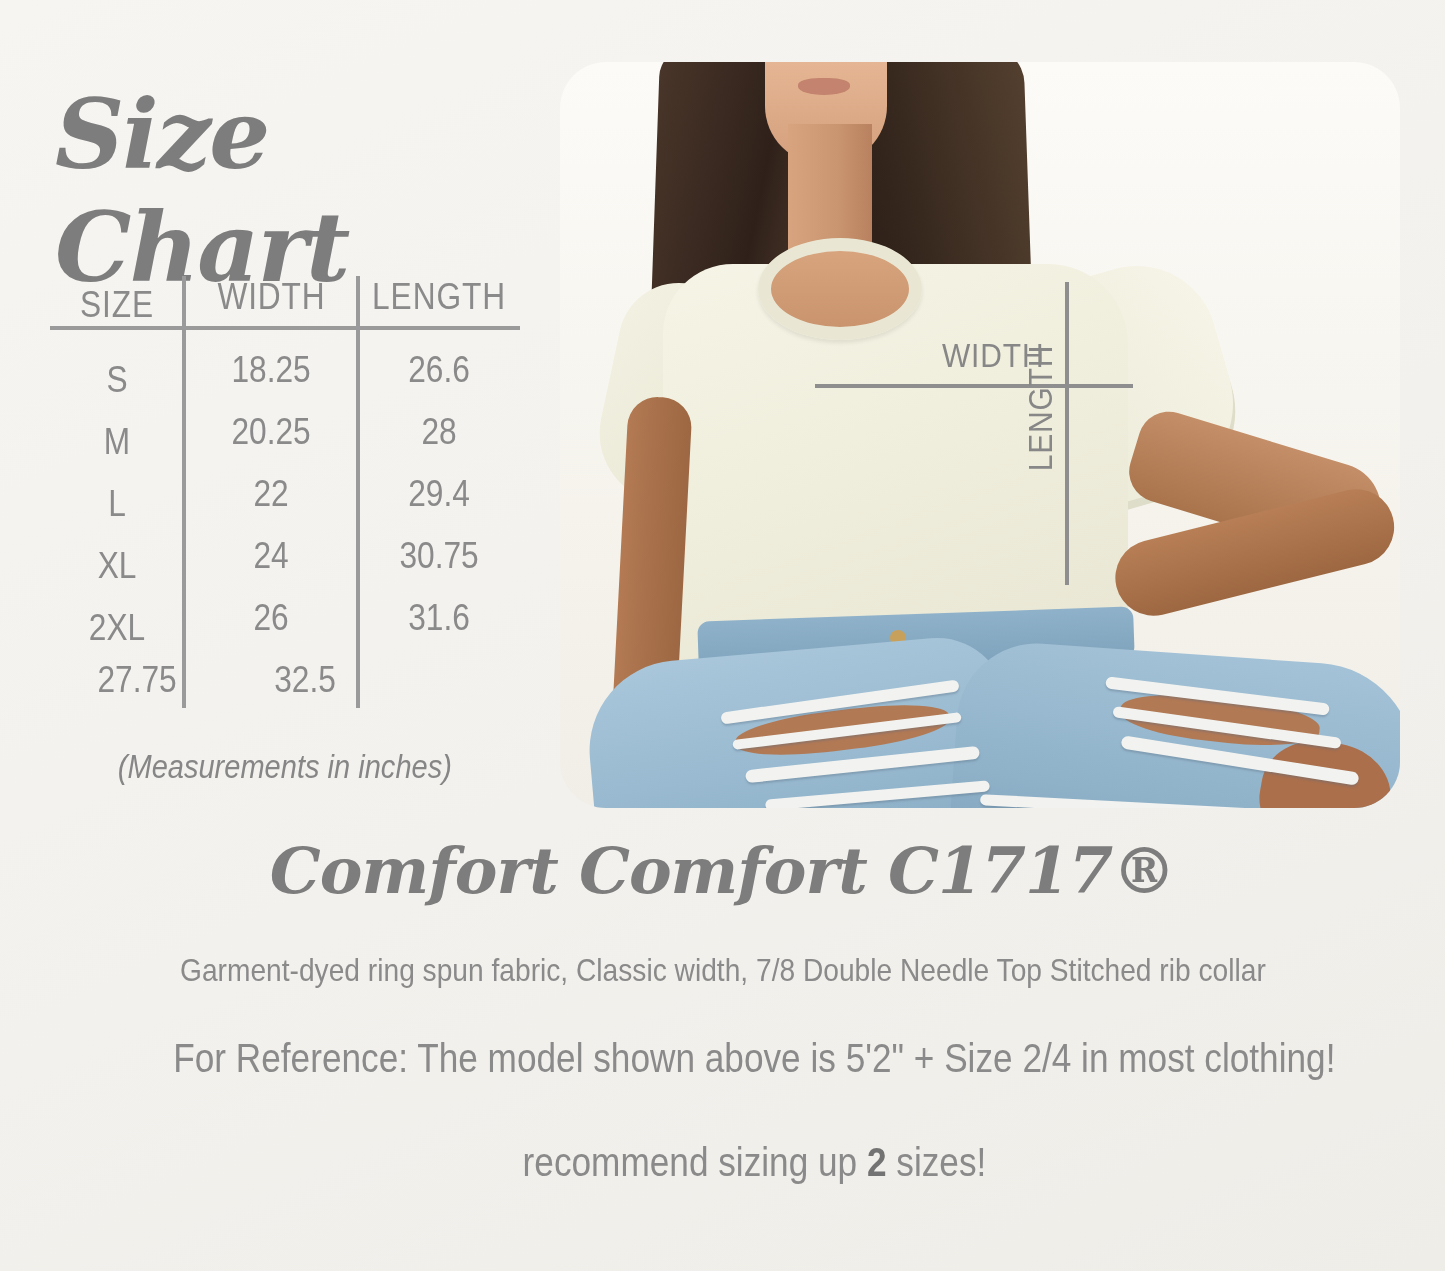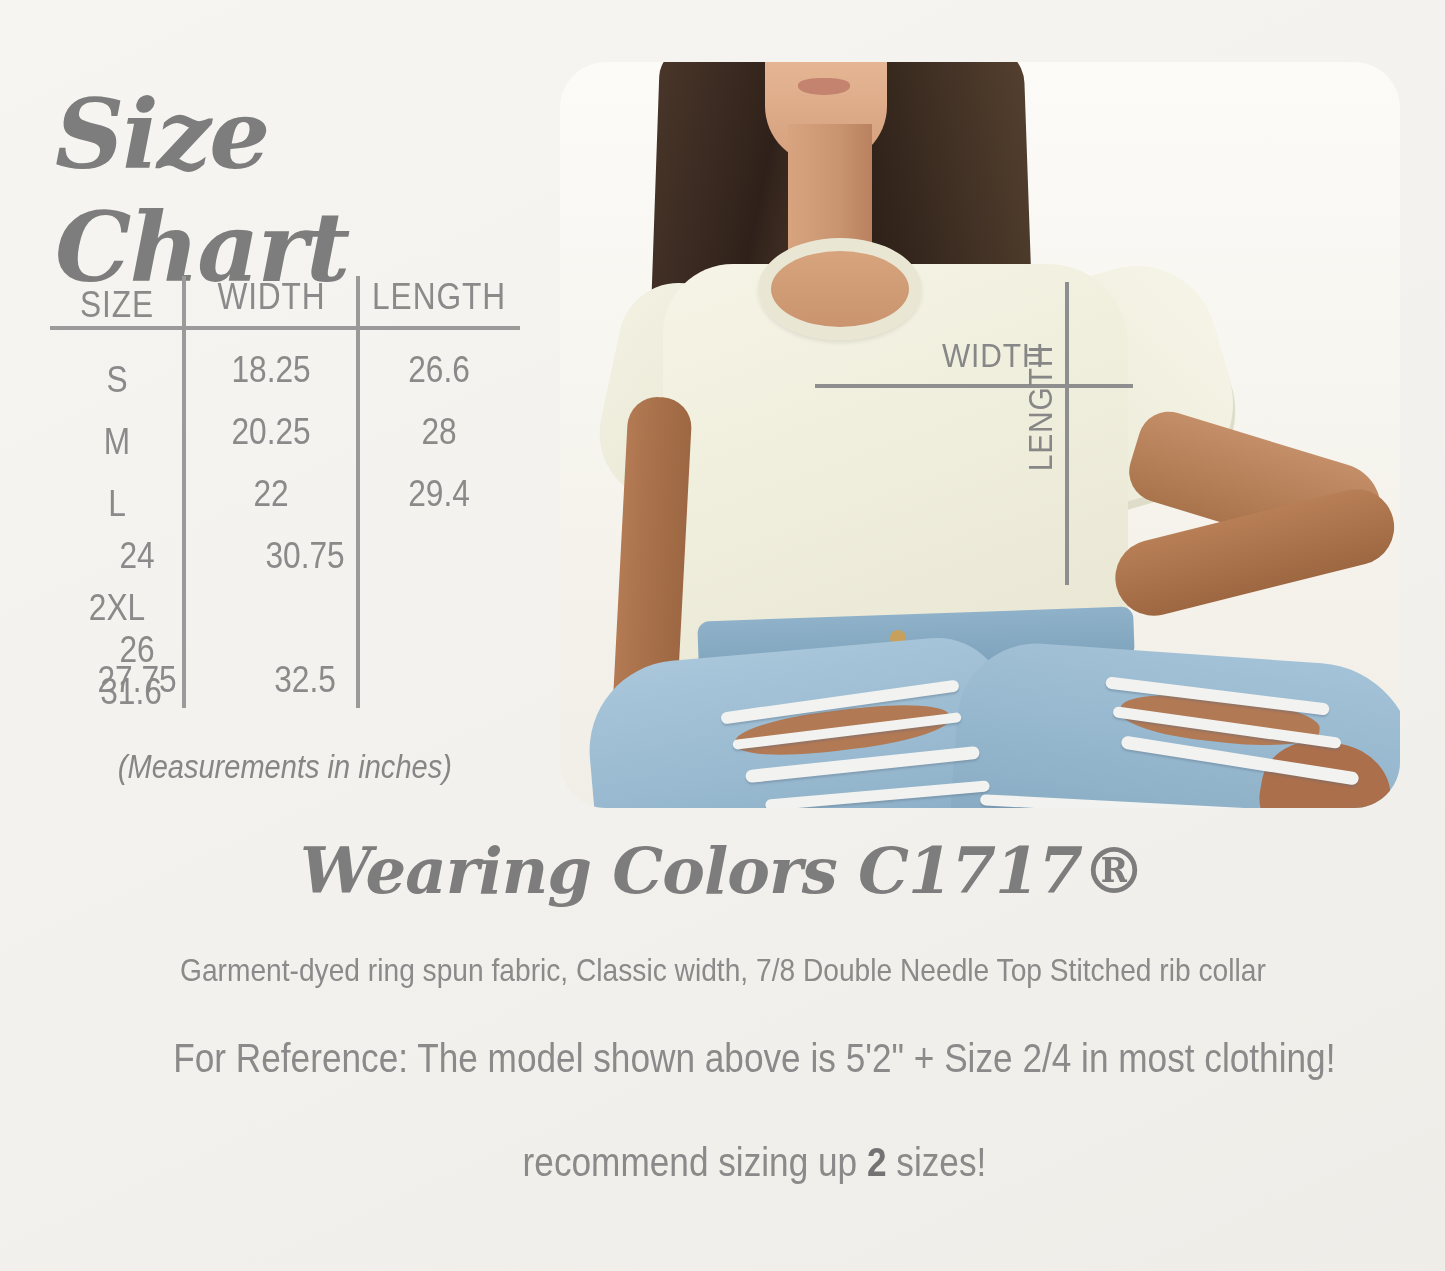--- a/index.html
+++ b/index.html
@@ -139,28 +139,31 @@
           <span class="cx">L</span>
         </div>
       <div class="t-c2">
           <span class="cx">22</span>
         </div>
       <div class="t-c3">
           <span class="cx">29.4</span>
         </div>
     </div>
     <div class="t-row" style="top:257px;">
+      <div class="t-c1">
+          <span class="cx">XL</span>
+        </div>
       <div class="t-c2">
           <span class="cx">24</span>
         </div>
       <div class="t-c3">
           <span class="cx">30.75</span>
         </div>
     </div>
-    <div class="t-row" style="top:319px;flex-direction:column;">
+    <div class="t-row" style="top:319px;">
       <div class="t-c1">
           <span class="cx">2XL</span>
         </div>
       <div class="t-c2">
           <span class="cx">26</span>
         </div>
       <div class="t-c3">
           <span class="cx">31.6</span>
         </div>
     </div>
@@ -211,21 +214,21 @@
     <div class="m-line m-width-line"></div>
     <div class="m-line m-length-line"></div>
     <div class="m-width-label">
         <span class="cx">WIDTH</span>
       </div>
     <div class="m-length-label">
         <span class="cx">LENGTH</span>
       </div>
   </div>
 
-  <div class="brand script">Wearing Colors C1717®</div>
+  <div class="brand script">Comfort Comfort C1717®</div>
 
   <div class="fabric"><span class="cx">Garment-dyed ring spun fabric, Classic width, 7/8 Double Needle Top Stitched rib collar</span></div>
 
   <div class="ref ref-1"><span class="cx">For Reference: The model shown above is 5'2" + Size 2/4 in most clothing!</span></div>
 
 
   <div class="ref ref-3"><span class="cx"><span>recommend sizing up </span><b>2</b><span> sizes!</span></span></div>
 
 </div>
 

